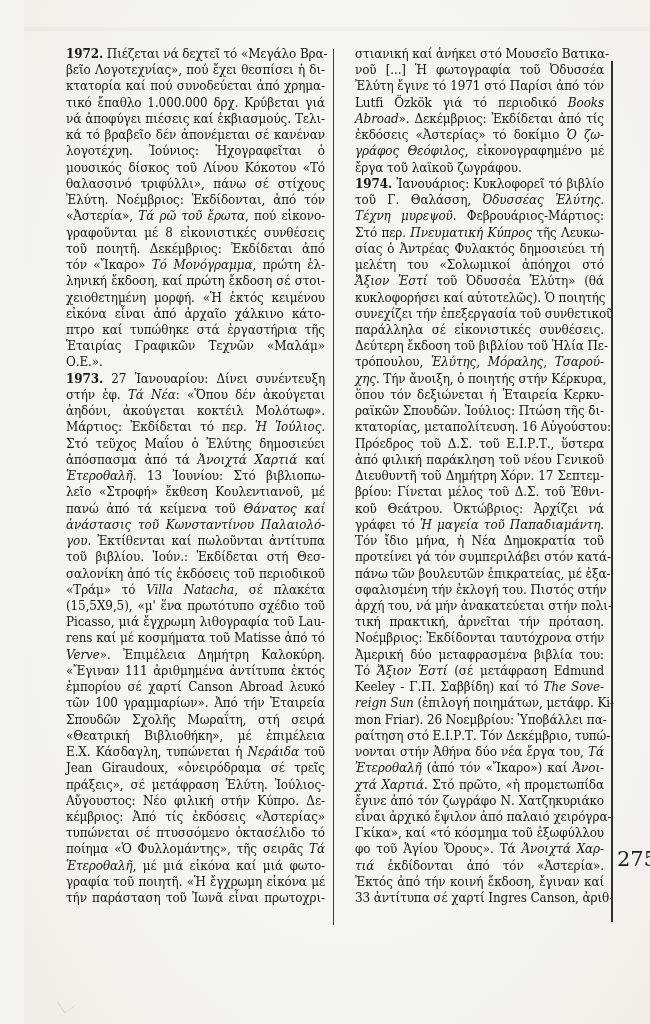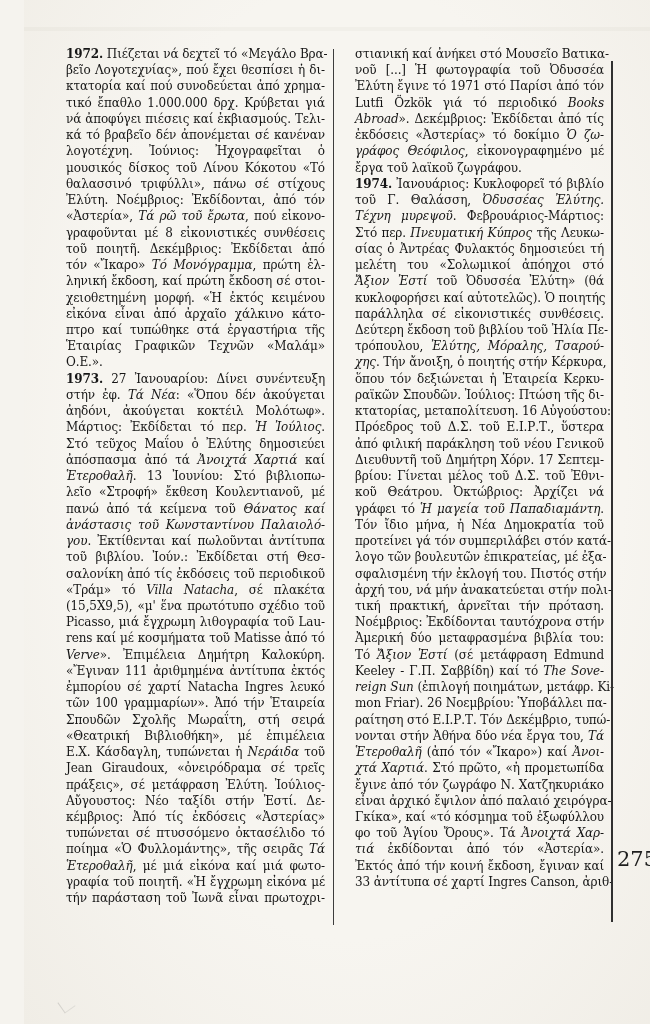--- a/index.html
+++ b/index.html
@@ -72,28 +72,28 @@
       <div class="line"><i>ἀνάστασις τοῦ Κωνσταντίνου Παλαιολό-</i></div>
       <div class="line"><i>γου</i>. Ἐκτίθενται καί πωλοῦνται ἀντίτυπα</div>
       <div class="line">τοῦ βιβλίου. Ἰούν.: Ἐκδίδεται στή Θεσ-</div>
       <div class="line">σαλονίκη ἀπό τίς ἐκδόσεις τοῦ περιοδικοῦ</div>
       <div class="line">«Τράμ» τό <i>Villa Natacha</i>, σέ πλακέτα</div>
       <div class="line">(15,5X9,5), «μ' ἕνα πρωτότυπο σχέδιο τοῦ</div>
       <div class="line">Picasso, μιά ἔγχρωμη λιθογραφία τοῦ Lau-</div>
       <div class="line">rens καί μέ κοσμήματα τοῦ Matisse ἀπό τό</div>
       <div class="line"><i>Verve</i>». Ἐπιμέλεια Δημήτρη Καλοκύρη.</div>
       <div class="line">«Ἔγιναν 111 ἀριθμημένα ἀντίτυπα ἐκτός</div>
-      <div class="line">ἐμπορίου σέ χαρτί Natacha Ingres λευκό</div>
+      <div class="line">ἐμπορίου σέ χαρτί Canson Abroad λευκό</div>
       <div class="line">τῶν 100 γραμμαρίων». Ἀπό τήν Ἑταιρεία</div>
       <div class="line">Σπουδῶν Σχολῆς Μωραΐτη, στή σειρά</div>
       <div class="line">«Θεατρική Βιβλιοθήκη», μέ ἐπιμέλεια</div>
       <div class="line">Ε.Χ. Κάσδαγλη, τυπώνεται ἡ <i>Νεράιδα</i> τοῦ</div>
       <div class="line">Jean Giraudoux, «ὀνειρόδραμα σέ τρεῖς</div>
       <div class="line">πράξεις», σέ μετάφραση Ἐλύτη. Ἰούλιος-</div>
-      <div class="line">Αὔγουστος: Νέο ταξίδι στήν Ἐστί. Δε-</div>
+      <div class="line">Αὔγουστος: Νέο φιλική στήν Κύπρο. Δε-</div>
       <div class="line">κέμβριος: Ἀπό τίς ἐκδόσεις «Ἀστερίας»</div>
       <div class="line">τυπώνεται σέ πτυσσόμενο ὀκτασέλιδο τό</div>
       <div class="line">ποίημα «Ὁ Φυλλομάντης», τῆς σειρᾶς <i>Τά</i></div>
       <div class="line"><i>Ἑτεροθαλῆ</i>, μέ μιά εἰκόνα καί μιά φωτο-</div>
       <div class="line">γραφία τοῦ ποιητῆ. «Ἡ ἔγχρωμη εἰκόνα μέ</div>
       <div class="line">τήν παράσταση τοῦ Ἰωνᾶ εἶναι πρωτοχρι-</div>
     </div>
   <div class="col col-right">
       <div class="line">στιανική καί ἀνήκει στό Μουσεῖο Βατικα-</div>
       <div class="line">νοῦ [...] Ἡ φωτογραφία τοῦ Ὀδυσσέα</div>
@@ -104,36 +104,37 @@
       <div class="line"><i>γράφος Θεόφιλος</i>, εἰκονογραφημένο μέ</div>
       <div class="line flush">ἔργα τοῦ λαϊκοῦ ζωγράφου.</div>
       <div class="line"><b>1974.</b> Ἰανουάριος: Κυκλοφορεῖ τό βιβλίο</div>
       <div class="line">τοῦ Γ. Θαλάσση, <i>Ὀδυσσέας Ἐλύτης.</i></div>
       <div class="line"><i>Τέχνη μυρεψοῦ</i>. Φεβρουάριος-Μάρτιος:</div>
       <div class="line">Στό περ. <i>Πνευματική Κύπρος</i> τῆς Λευκω-</div>
       <div class="line">σίας ὁ Ἀντρέας Φυλακτός δημοσιεύει τή</div>
       <div class="line">μελέτη του «Σολωμικοί ἀπόηχοι στό</div>
       <div class="line"><i>Ἄξιον Ἐστί</i> τοῦ Ὀδυσσέα Ἐλύτη» (θά</div>
       <div class="line">κυκλοφορήσει καί αὐτοτελῶς). Ὁ ποιητής</div>
+      <div class="line">συνεχίζει τήν ἐπεξεργασία τοῦ συνθετικοῦ</div>
       <div class="line">παράλληλα σέ εἰκονιστικές συνθέσεις.</div>
       <div class="line">Δεύτερη ἔκδοση τοῦ βιβλίου τοῦ Ἠλία Πε-</div>
       <div class="line">τρόπουλου, <i>Ἐλύτης, Μόραλης, Τσαρού-</i></div>
       <div class="line"><i>χης</i>. Τήν ἄνοιξη, ὁ ποιητής στήν Κέρκυρα,</div>
       <div class="line">ὅπου τόν δεξιώνεται ἡ Ἑταιρεία Κερκυ-</div>
       <div class="line">ραϊκῶν Σπουδῶν. Ἰούλιος: Πτώση τῆς δι-</div>
       <div class="line">κτατορίας, μεταπολίτευση. 16 Αὐγούστου:</div>
       <div class="line">Πρόεδρος τοῦ Δ.Σ. τοῦ Ε.Ι.Ρ.Τ., ὕστερα</div>
       <div class="line">ἀπό φιλική παράκληση τοῦ νέου Γενικοῦ</div>
       <div class="line">Διευθυντῆ τοῦ Δημήτρη Χόρν. 17 Σεπτεμ-</div>
       <div class="line">βρίου: Γίνεται μέλος τοῦ Δ.Σ. τοῦ Ἐθνι-</div>
       <div class="line">κοῦ Θεάτρου. Ὀκτώβριος: Ἀρχίζει νά</div>
       <div class="line">γράφει τό <i>Ἡ μαγεία τοῦ Παπαδιαμάντη</i>.</div>
       <div class="line">Τόν ἴδιο μήνα, ἡ Νέα Δημοκρατία τοῦ</div>
       <div class="line">προτείνει γά τόν συμπεριλάβει στόν κατά-</div>
-      <div class="line">λογο τῶν βουλευτῶν ἐπικρατείας, μέ ἐξα-</div>
+      <div class="line">πάνω τῶν βουλευτῶν ἐπικρατείας, μέ ἐξα-</div>
       <div class="line">σφαλισμένη τήν ἐκλογή του. Πιστός στήν</div>
       <div class="line">ἀρχή του, νά μήν ἀνακατεύεται στήν πολι-</div>
       <div class="line">τική πρακτική, ἀρνεῖται τήν πρόταση.</div>
       <div class="line">Νοέμβριος: Ἐκδίδονται ταυτόχρονα στήν</div>
       <div class="line">Ἀμερική δύο μεταφρασμένα βιβλία του:</div>
       <div class="line">Τό <i>Ἄξιον Ἐστί</i> (σέ μετάφραση Edmund</div>
       <div class="line">Keeley - Γ.Π. Σαββίδη) καί τό <i>The Sove-</i></div>
       <div class="line"><i>reign Sun</i> (ἐπιλογή ποιημάτων, μετάφρ. Ki-</div>
       <div class="line">mon Friar). 26 Νοεμβρίου: Ὑποβάλλει πα-</div>
       <div class="line">ραίτηση στό Ε.Ι.Ρ.Τ. Τόν Δεκέμβριο, τυπώ-</div>

